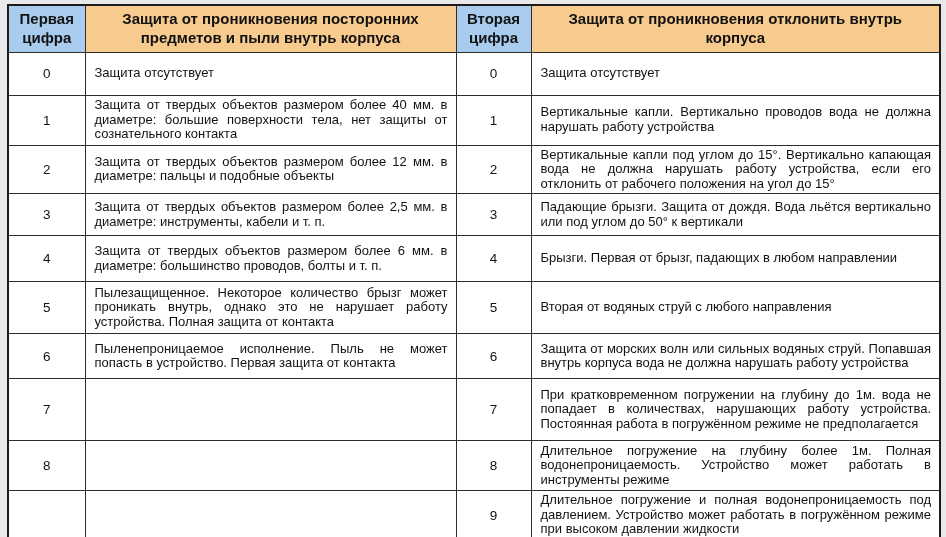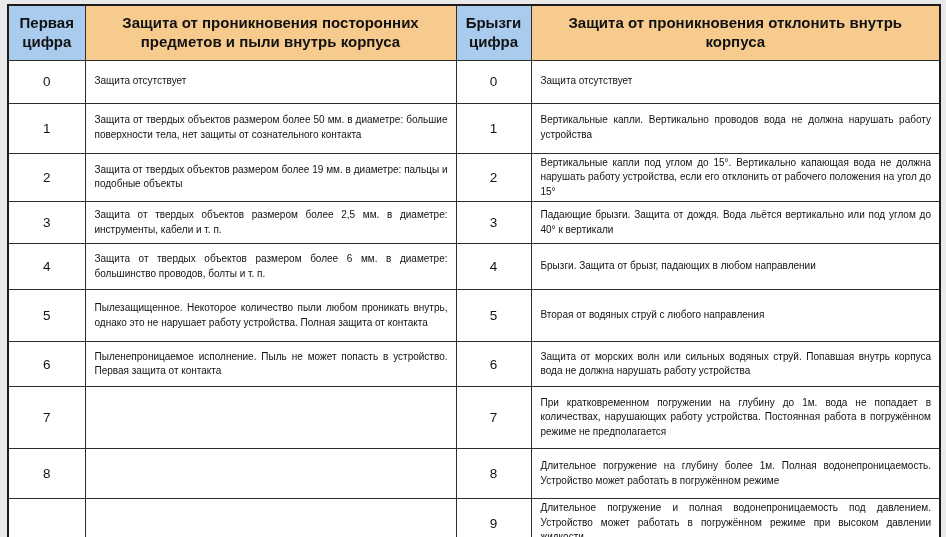--- a/index.html
+++ b/index.html
@@ -28,38 +28,38 @@
   }
   col.c-digit1{width:77px;}
   col.c-desc1{width:371px;}
   col.c-digit2{width:75px;}
   col.c-desc2{width:409px;}
   th,td{
     border:1px solid var(--border);
     color:var(--text);
     overflow:hidden;
   }
-  thead tr{height:55px;margin-top:12px;}
+  thead tr{height:47px;margin-top:12px;}
   th{
     font-size:15px;
     font-weight:bold;
     text-align:center;
     vertical-align:middle;
     line-height:1.25;
     padding:2px 6px;
   }
   th.digit-col{background:var(--digit-hdr-bg);}
   th.desc-col{background:var(--desc-hdr-bg);}
   td.digit{
     text-align:center;
     vertical-align:middle;
     font-size:13.5px;
   }
   td.desc{
-    font-size:10px;
+    font-size:13px;
     line-height:14.6px;
     text-align:justify;
     vertical-align:middle;
     padding:2px 8px 2px 9px;
   }
   
   tbody tr:nth-child(1){height:43px;}
   tbody tr:nth-child(2){height:50px;}
   tbody tr:nth-child(3){height:45px;}
   tbody tr:nth-child(4){height:42px;}
@@ -78,78 +78,78 @@
     <colgroup>
       <col class="c-digit1">
         <col class="c-desc1">
         <col class="c-digit2">
         <col class="c-desc2">
     </colgroup>
     <thead>
       <tr>
         <th class="digit-col">Первая цифра</th>
         <th class="desc-col">Защита от проникновения посторонних предметов и пыли внутрь корпуса</th>
-        <th class="digit-col">Брызги цифра</th>
+        <th class="digit-col">Вторая цифра</th>
         <th class="desc-col">Защита от проникновения отклонить внутрь корпуса</th>
       </tr>
     </thead>
     <tbody>
       <tr>
         <td class="digit">0</td>
         <td class="desc">Защита отсутствует</td>
         <td class="digit">0</td>
         <td class="desc">Защита отсутствует</td>
       </tr>
       <tr>
         <td class="digit">1</td>
-        <td class="desc">Защита от твердых объектов размером более 50 мм. в диаметре: большие поверхности тела, нет защиты от сознательного контакта</td>
+        <td class="desc">Защита от твердых объектов размером более 40 мм. в диаметре: большие поверхности тела, нет защиты от сознательного контакта</td>
         <td class="digit">1</td>
         <td class="desc">Вертикальные капли. Вертикально проводов вода не должна нарушать работу устройства</td>
       </tr>
       <tr>
         <td class="digit">2</td>
-        <td class="desc">Защита от твердых объектов размером более 19 мм. в диаметре: пальцы и подобные объекты</td>
+        <td class="desc">Защита от твердых объектов размером более 12 мм. в диаметре: пальцы и подобные объекты</td>
         <td class="digit">2</td>
         <td class="desc">Вертикальные капли под углом до 15°. Вертикально капающая вода не должна нарушать работу устройства, если его отклонить от рабочего положения на угол до 15°</td>
       </tr>
       <tr>
         <td class="digit">3</td>
         <td class="desc">Защита от твердых объектов размером более 2,5 мм. в диаметре: инструменты, кабели и т. п.</td>
         <td class="digit">3</td>
-        <td class="desc">Падающие брызги. Защита от дождя. Вода льётся вертикально или под углом до 40° к вертикали</td>
+        <td class="desc">Падающие брызги. Защита от дождя. Вода льётся вертикально или под углом до 50° к вертикали</td>
       </tr>
       <tr>
         <td class="digit">4</td>
         <td class="desc">Защита от твердых объектов размером более 6 мм. в диаметре: большинство проводов, болты и т. п.</td>
         <td class="digit">4</td>
-        <td class="desc">Брызги. Защита от брызг, падающих в любом направлении</td>
+        <td class="desc">Брызги. Первая от брызг, падающих в любом направлении</td>
       </tr>
       <tr>
         <td class="digit">5</td>
-        <td class="desc">Пылезащищенное. Некоторое количество пыли любом проникать внутрь, однако это не нарушает работу устройства. Полная защита от контакта</td>
+        <td class="desc">Пылезащищенное. Некоторое количество брызг может проникать внутрь, однако это не нарушает работу устройства. Полная защита от контакта</td>
         <td class="digit">5</td>
         <td class="desc">Вторая от водяных струй с любого направления</td>
       </tr>
       <tr>
         <td class="digit">6</td>
         <td class="desc">Пыленепроницаемое исполнение. Пыль не может попасть в устройство. Первая защита от контакта</td>
         <td class="digit">6</td>
         <td class="desc">Защита от морских волн или сильных водяных струй. Попавшая внутрь корпуса вода не должна нарушать работу устройства</td>
       </tr>
       <tr>
         <td class="digit">7</td>
         <td class="desc"></td>
         <td class="digit">7</td>
         <td class="desc">При кратковременном погружении на глубину до 1м. вода не попадает в количествах, нарушающих работу устройства. Постоянная работа в погружённом режиме не предполагается</td>
       </tr>
       <tr>
         <td class="digit">8</td>
         <td class="desc"></td>
         <td class="digit">8</td>
-        <td class="desc">Длительное погружение на глубину более 1м. Полная водонепроницаемость. Устройство может работать в погружённом режиме</td>
+        <td class="desc">Длительное погружение на глубину более 1м. Полная водонепроницаемость. Устройство может работать в инструменты режиме</td>
       </tr>
       <tr>
         <td class="digit"></td>
         <td class="desc"></td>
         <td class="digit">9</td>
         <td class="desc">Длительное погружение и полная водонепроницаемость под давлением. Устройство может работать в погружённом режиме при высоком давлении жидкости</td>
       </tr>
     </tbody>
   </table>
 </div>

